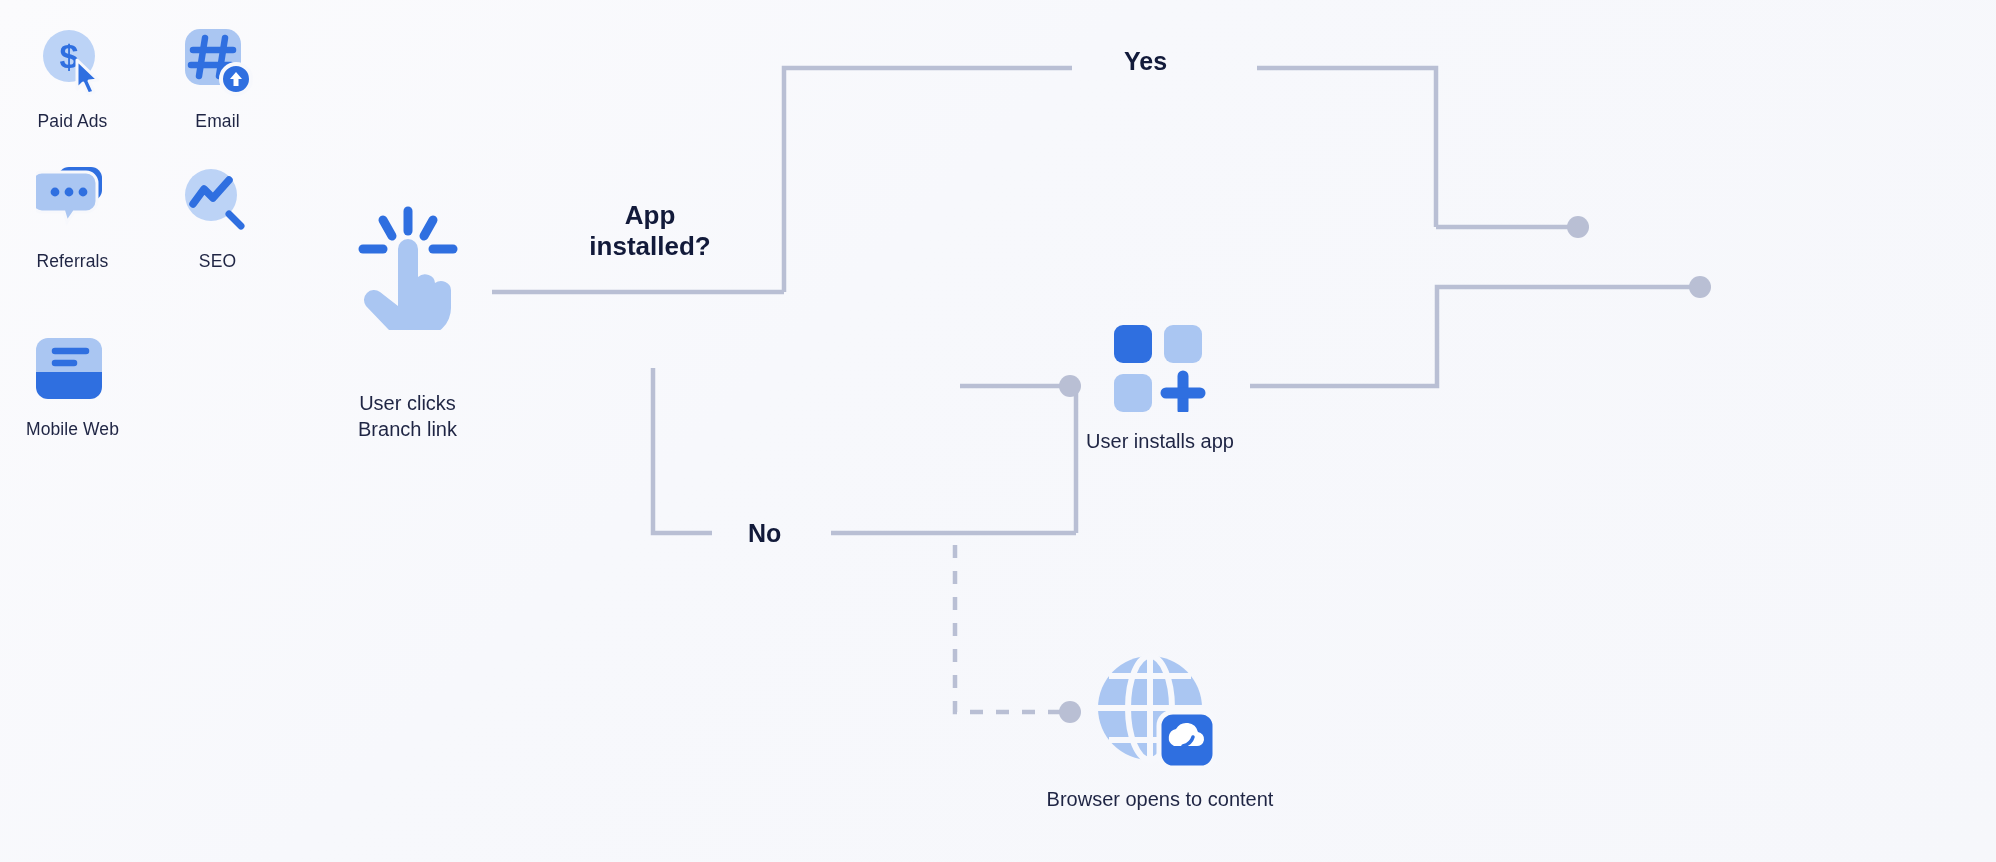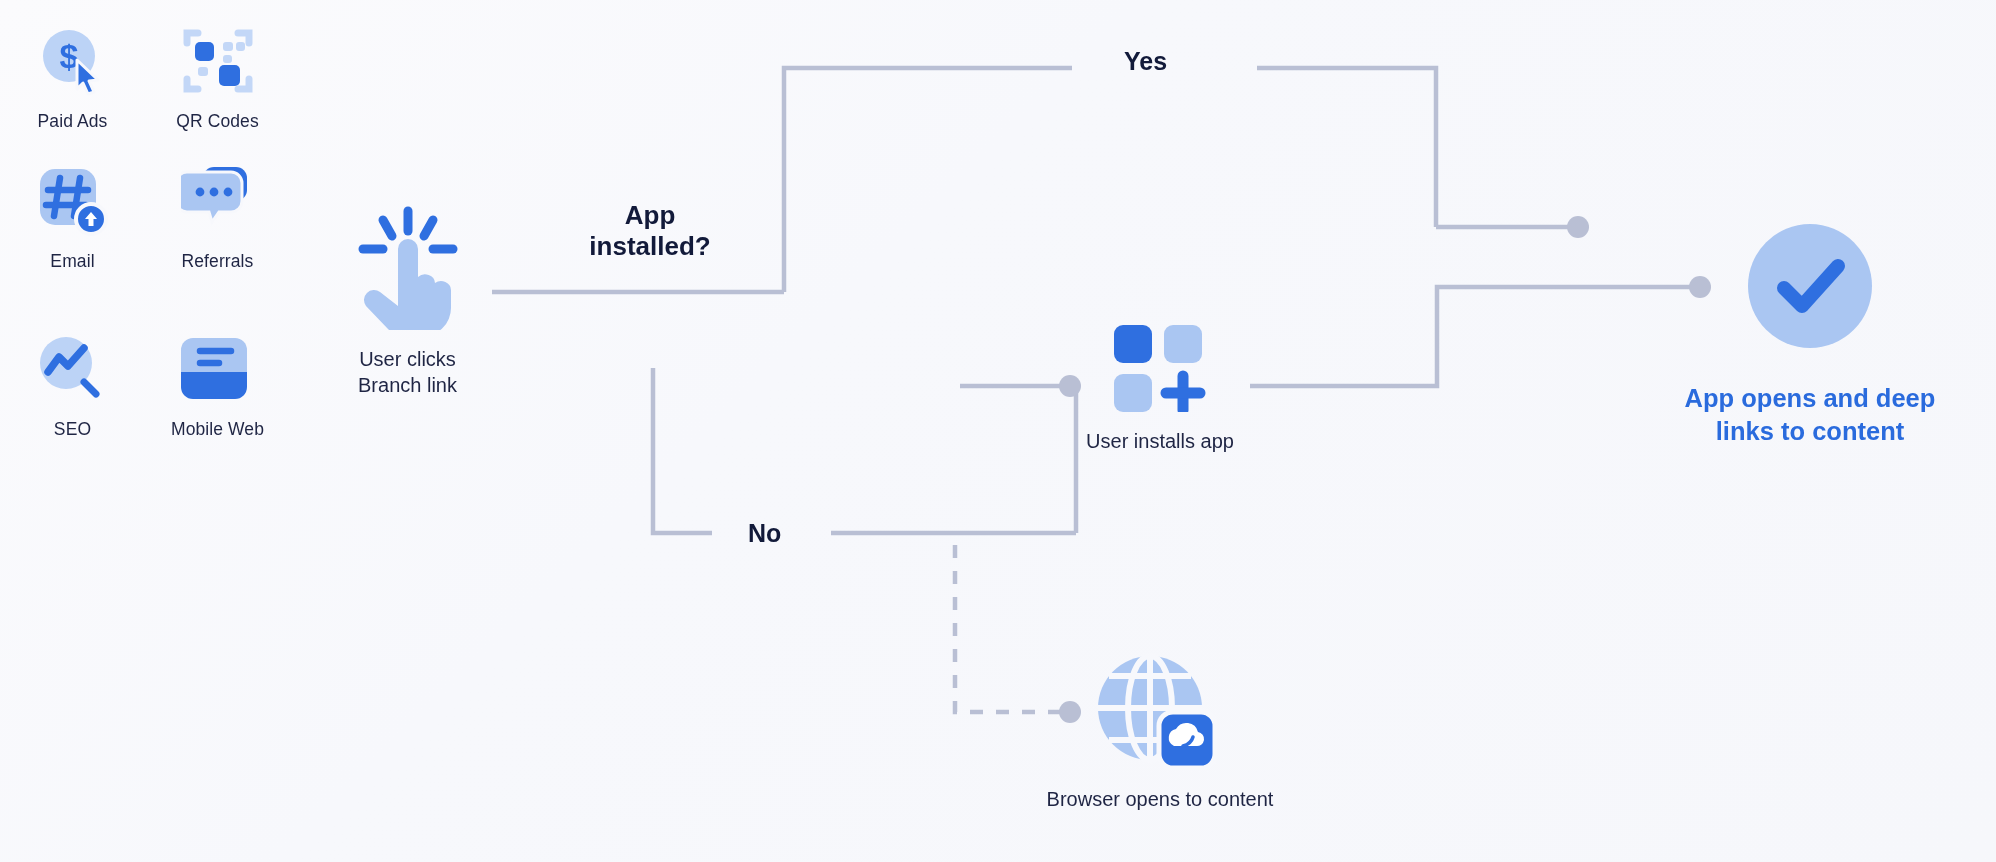--- a/index.html
+++ b/index.html
@@ -147,39 +147,20 @@
         <svg viewBox="0 0 74 74" width="74" height="74" xmlns="http://www.w3.org/2000/svg">
           <circle cx="33" cy="32" r="26" fill="#bcd3f6"></circle>
           <text x="33" y="44" font-family="Liberation Sans, sans-serif" font-size="34" font-weight="bold" fill="#2f6fe0" text-anchor="middle">$</text>
           <path d="M41 36 L62 56 L53 57 L58 68 L52 70 L47 59 L41 65 Z" fill="#2f6fe0" stroke="#f7f8fc" stroke-width="3" stroke-linejoin="round"></path>
         </svg>
       </span>
       <span class="chan-label">Paid Ads</span>
     </div>
 
 
-    <div class="channel">
-      <span class="chan-icon">
-        <svg viewBox="0 0 74 74" width="74" height="74" xmlns="http://www.w3.org/2000/svg">
-          <g fill="none" stroke="#c3d7f7" stroke-width="7" stroke-linecap="round">
-            <path d="M6 19 L6 9 L17 9"></path>
-            <path d="M57 9 L68 9 L68 19"></path>
-            <path d="M6 55 L6 65 L17 65"></path>
-            <path d="M57 65 L68 65 L68 55"></path>
-          </g>
-          <rect x="14" y="18" width="19" height="19" rx="5" fill="#2f6fe0"></rect>
-          <rect x="42" y="18" width="10" height="9" rx="3" fill="#c3d7f7"></rect>
-          <rect x="55" y="18" width="9" height="9" rx="3" fill="#c3d7f7"></rect>
-          <rect x="42" y="31" width="9" height="8" rx="3" fill="#c3d7f7"></rect>
-          <rect x="38" y="41" width="21" height="21" rx="5" fill="#2f6fe0"></rect>
-          <rect x="17" y="43" width="10" height="9" rx="3" fill="#c3d7f7"></rect>
-        </svg>
-      </span>
-      <span class="chan-label">QR Codes</span>
-    </div>
 
     <div class="channel">
       <span class="chan-icon">
         <svg viewBox="0 0 74 74" width="74" height="74" xmlns="http://www.w3.org/2000/svg">
           <rect x="4" y="5" width="56" height="56" rx="15" fill="#aac6f2"></rect>
           <g stroke="#2f6fe0" stroke-width="6.5" stroke-linecap="round">
             <path d="M24 14 L18 52"></path>
             <path d="M44 14 L38 52"></path>
             <path d="M12 26 L52 26"></path>
             <path d="M10 41 L50 41"></path>
@@ -225,21 +206,21 @@
           <g stroke="#2f6fe0" stroke-width="6.5" stroke-linecap="round">
             <path d="M19 19 L50 19"></path>
             <path d="M19 31 L38 31"></path>
           </g>
         </svg>
       </span>
       <span class="chan-label">Mobile Web</span>
     </div>
   </div>
 
-  <div class="node" style="left:330px; top:205px; width:155px;">
+  <div class="node" style="left:330px; top:205px; width:155px;gap:44px;">
     <span>
       <svg viewBox="0 0 110 125" width="110" height="125" xmlns="http://www.w3.org/2000/svg">
         <g stroke="#2f6fe0" stroke-width="9" stroke-linecap="round">
           <path d="M55 6 L55 26"></path>
           <path d="M30 15 L39 31"></path>
           <path d="M80 15 L71 31"></path>
           <path d="M10 44 L30 44"></path>
           <path d="M100 44 L80 44"></path>
         </g>
         <path d="M45 44 a10 10 0 0 1 20 0 v28 a10 9 0 0 1 17 6 a10 9 0 0 1 16 7 v18
@@ -285,24 +266,14 @@
           <path d="M55 6 L55 110"></path>
         </g>
         <rect x="64" y="62" width="56" height="56" rx="14" fill="#2f6fe0" stroke="#f7f8fc" stroke-width="5"></rect>
         <path d="M79 96 a9 9 0 0 1 2 -17 a12 12 0 0 1 22 3 a7 7 0 0 1 -2 14 z" fill="#ffffff"></path>
         <path d="M88 96 q8 -2 10 -9" fill="none" stroke="#2f6fe0" stroke-width="3.5" stroke-linecap="round"></path>
       </svg>
     </span>
     <span class="node-label">Browser opens to content</span>
   </div>
 
-  <div class="node" style="left:1650px; top:222px; width:320px;">
-    <span>
-      <svg viewBox="0 0 128 128" width="128" height="128" xmlns="http://www.w3.org/2000/svg">
-        <circle cx="64" cy="64" r="62" fill="#aac6f2"></circle>
-        <path d="M38 66 L56 84 L92 44" fill="none" stroke="#2f6fe0" stroke-width="14" stroke-linecap="round" stroke-linejoin="round"></path>
-      </svg>
-    </span>
-    <span class="result-label" style="position:static; margin-top:28px;">App opens and deep
-links to content</span>
-  </div>
 
 </div>
 
 </body></html>

